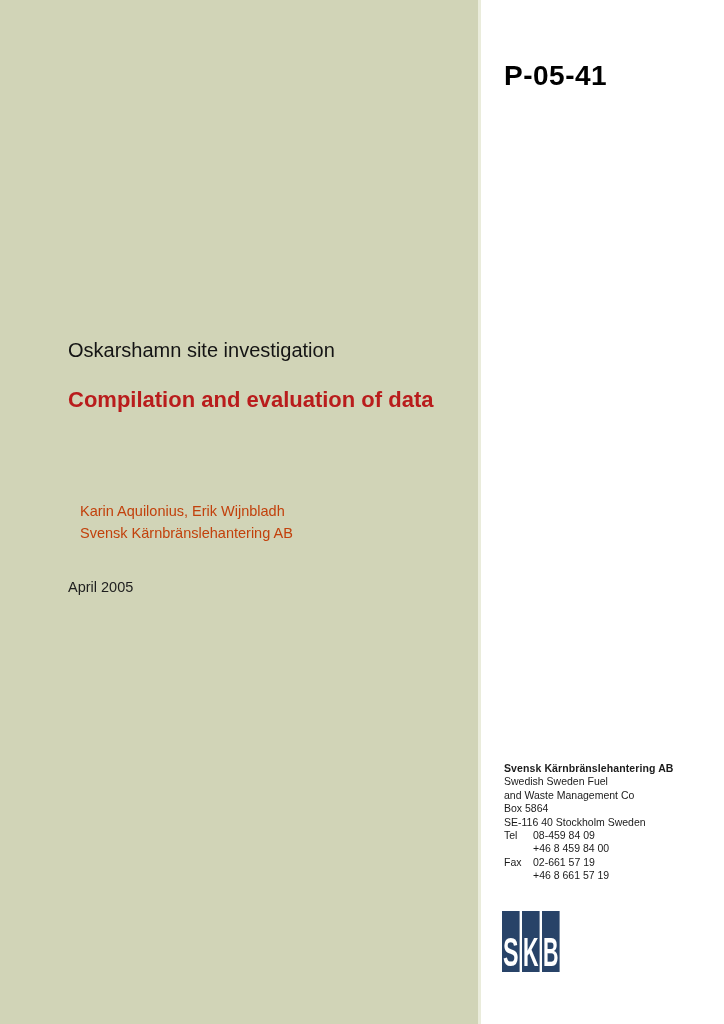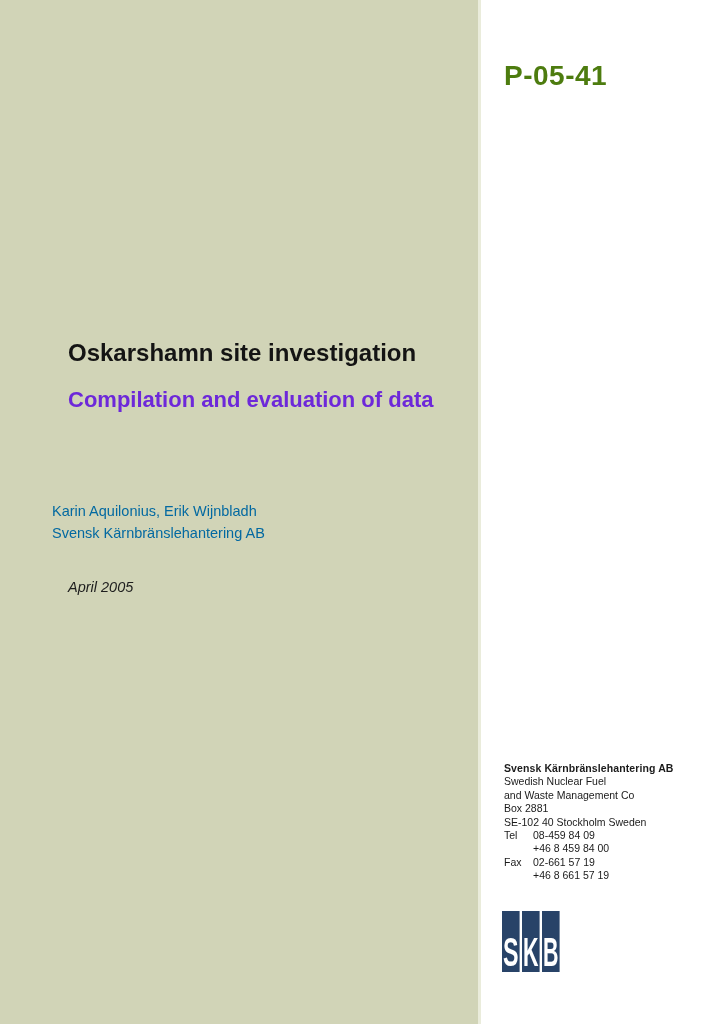--- a/index.html
+++ b/index.html
@@ -18,52 +18,51 @@
     width: 478px; height: 1024px;
     background: #d1d4b7;
     border-right: 3px solid #eaecdb;
   }
   .report-number {
     position: absolute;
     left: 504px; top: 60px;
     font-size: 28px;
     font-weight: bold;
     letter-spacing: 0.5px;
-    color: #4d7c0f;
+    color: #000000;
   }
   .title {
     position: absolute;
     left: 68px; top: 339px;
     margin: 0;
-    font-size: 24px;
-    font-weight: bold;
+    font-size: 20px;
+    font-weight: normal;
     color: #141414;
   }
   .subtitle {
     position: absolute;
     left: 68px; top: 386px;
     margin: 0;
     font-size: 22px;
     font-weight: bold;
     line-height: 27px;
-    color: #6d28d9;
+    color: #b91c1c;
   }
   .authors {
     position: absolute;
-    left: 52px; top: 500px;
+    left: 80px; top: 500px;
     font-size: 14.5px;
     line-height: 22px;
-    color: #0369a1;
+    color: #c2410c;
   }
   .pub-date {
     position: absolute;
     left: 68px; top: 579px;
     font-size: 14.5px;
     color: #1e1e1e;
-    font-style: italic;
   }
   .footer-address {
     position: absolute;
     left: 504px; top: 762px;
     font-size: 10.5px;
     line-height: 13.4px;
     color: #1b1b1b;
   }
   .footer-address .company { font-weight: bold; letter-spacing: 0.1px; }
   .contact-row { display: flex; }
@@ -97,24 +96,24 @@
 
   <div class="authors">
     <div>Karin Aquilonius, Erik Wijnbladh</div>
     <div>Svensk Kärnbränslehantering AB</div>
   </div>
 
   <div class="pub-date">April 2005</div>
 
   <div class="footer-address">
     <div class="company">Svensk Kärnbränslehantering AB</div>
-    <div>Swedish Nuclear Fuel</div>
+    <div>Swedish Sweden Fuel</div>
     <div>and Waste Management Co</div>
-    <div>Box 2881</div>
-    <div>SE-102 40 Stockholm Sweden</div>
+    <div>Box 5864</div>
+    <div>SE-116 40 Stockholm Sweden</div>
     <div class="contact-row">
       <span class="contact-label">Tel</span>
       <span>08-459 84 09</span>
     </div>
     <div class="contact-row">
       <span class="contact-label"></span>
       <span>+46 8 459 84 00</span>
     </div>
     <div class="contact-row">
       <span class="contact-label">Fax</span>

